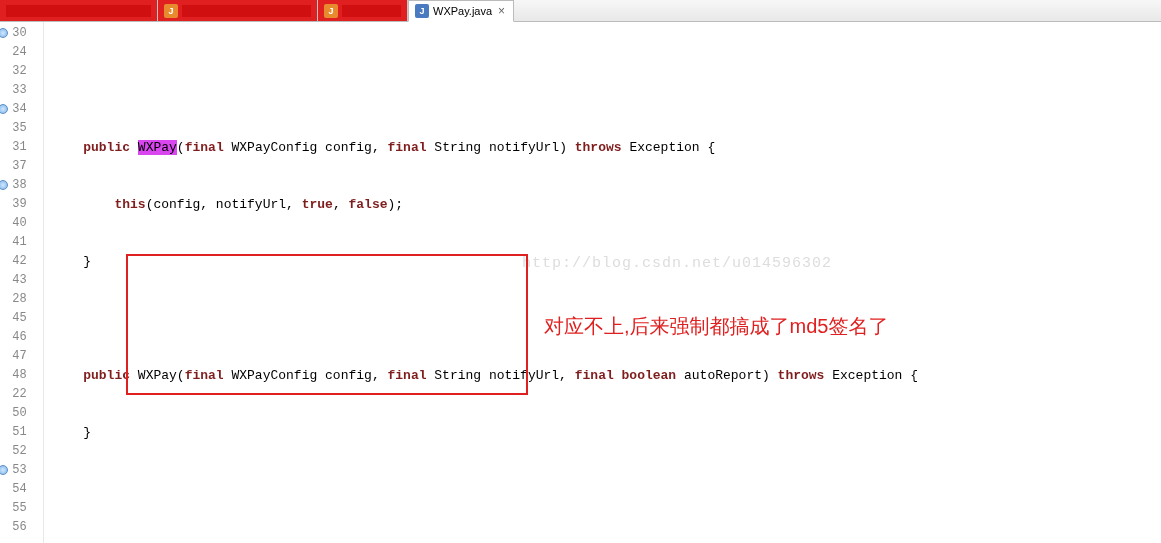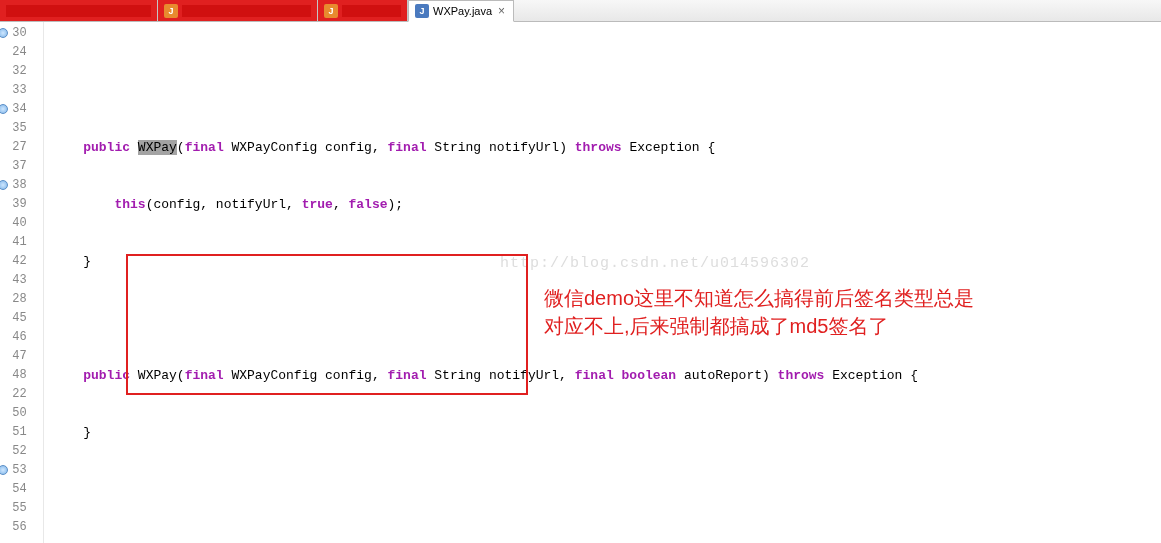--- a/index.html
+++ b/index.html
@@ -65,43 +65,43 @@
   }
   .code{
     flex:1;
     padding: 2px 0 0 8px;
     line-height:19px;
     white-space: pre;
     color:#000;
     position:relative;
   }
   .row{ height:19px; }
-  .kw{ color:#a21caf; font-weight:bold;}
-  .sel{ background:#a3a3a3;}
+  .kw{ color:#7f1d1d; font-weight:bold;}
+  .sel{ background:#d946ef;}
   .redbox{
     position:absolute;
     left:82px; top: calc(19px*12 + 4px);
     width: 402px; height: calc(19px*7 + 8px);
     border:2px solid #e02020;
     pointer-events:none;
   }
   .annotation{
     position:absolute;
     left:500px;
     top: calc(19px*14 - 4px);
     font-family: "Microsoft YaHei","SimSun",sans-serif;
     font-size:20px;
     color:#e02020;
     line-height:28px;
     white-space:normal;
     width:640px;
   }
   .watermark{
     position:absolute;
-    left:456px; top: calc(19px*12 + 4px);
+    left:478px; top: calc(19px*12 + 4px);
     color:#ddd;
     font-family: "Courier New", monospace;
     font-size:15px;
     letter-spacing:1px;
     pointer-events:none;
   }
 </style>
 </head>
 <body>
 
@@ -125,21 +125,21 @@
 </div>
 
 <div class="editor">
   <div class="gutter" id="gutter">
       <div class="ln">30<div class="mark"></div></div>
       <div class="ln">24</div>
       <div class="ln">32</div>
       <div class="ln">33</div>
       <div class="ln">34<div class="mark"></div></div>
       <div class="ln">35</div>
-      <div class="ln">27</div>
+      <div class="ln">31</div>
       <div class="ln">37</div>
       <div class="ln">38<div class="mark"></div></div>
       <div class="ln">39</div>
       <div class="ln">40</div>
       <div class="ln">41</div>
       <div class="ln">42</div>
       <div class="ln">43</div>
       <div class="ln">28</div>
       <div class="ln">45</div>
       <div class="ln">46</div>
@@ -151,21 +151,21 @@
       <div class="ln">52</div>
       <div class="ln">53<div class="mark"></div></div>
       <div class="ln">54</div>
       <div class="ln">55</div>
       <div class="ln">56</div>
     </div>
   <div class="code" id="code">
     <div class="watermark">http://blog.csdn.net/u014596302</div>
     <div class="redbox"></div>
     <div class="annotation">
-      <span>微信demo这里不知道怎么搞得前后签名类型总是</span><br>
+      <br>
       <span>对应不上,后来强制都搞成了md5签名了</span>
     </div>
 
     <div class="row"><span>    </span><span class="kw">public</span><span> </span><span class="sel">WXPay</span><span>(</span><span class="kw">final</span><span> WXPayConfig config, </span><span class="kw">final</span><span> String notifyUrl) </span><span class="kw">throws</span><span> Exception {</span></div>
     <div class="row"><span>        </span><span class="kw">this</span><span>(config, notifyUrl, </span><span class="kw">true</span><span>, </span><span class="kw">false</span><span>);</span></div>
     <div class="row"><span>    </span><span>}</span></div>
     <div class="row"><span></span></div>
     <div class="row"><span>    </span><span class="kw">public</span><span> WXPay(</span><span class="kw">final</span><span> WXPayConfig config, </span><span class="kw">final</span><span> String notifyUrl, </span><span class="kw">final</span><span> </span><span class="kw">boolean</span><span> autoReport) </span><span class="kw">throws</span><span> Exception {</span></div>
     <div class="row"><span>    </span><span>}</span></div>
     <div class="row"><span></span></div>

